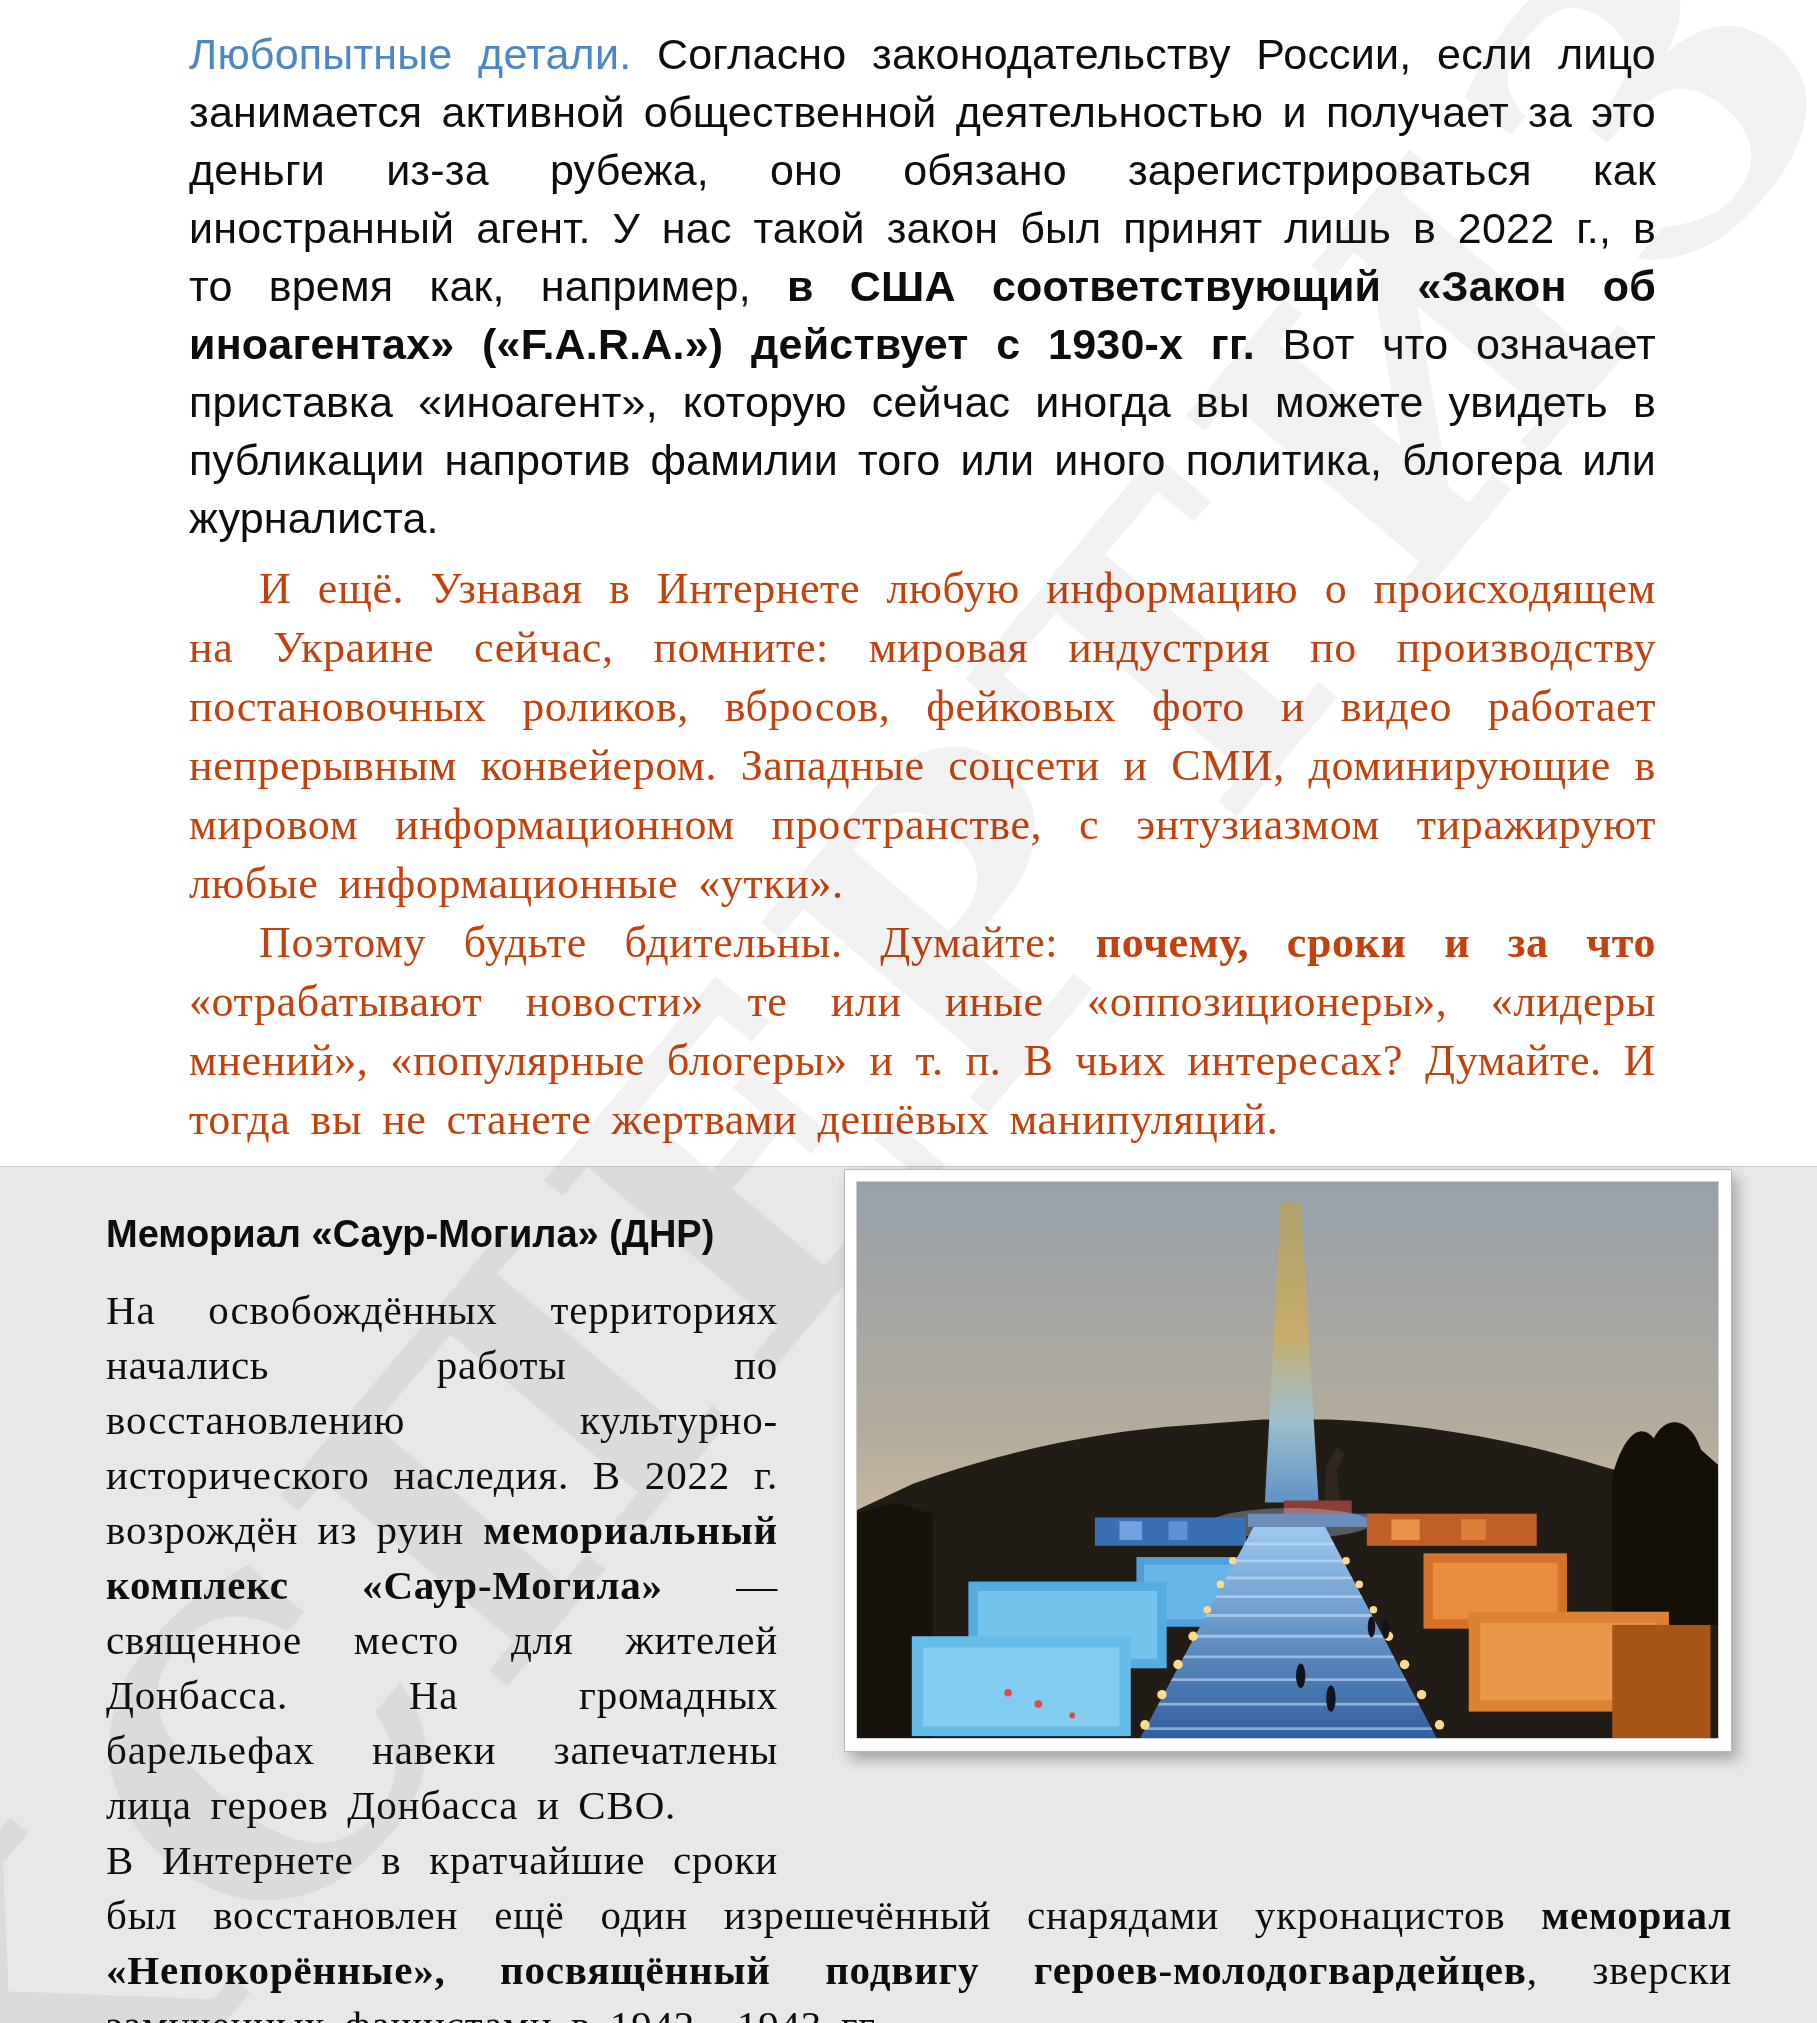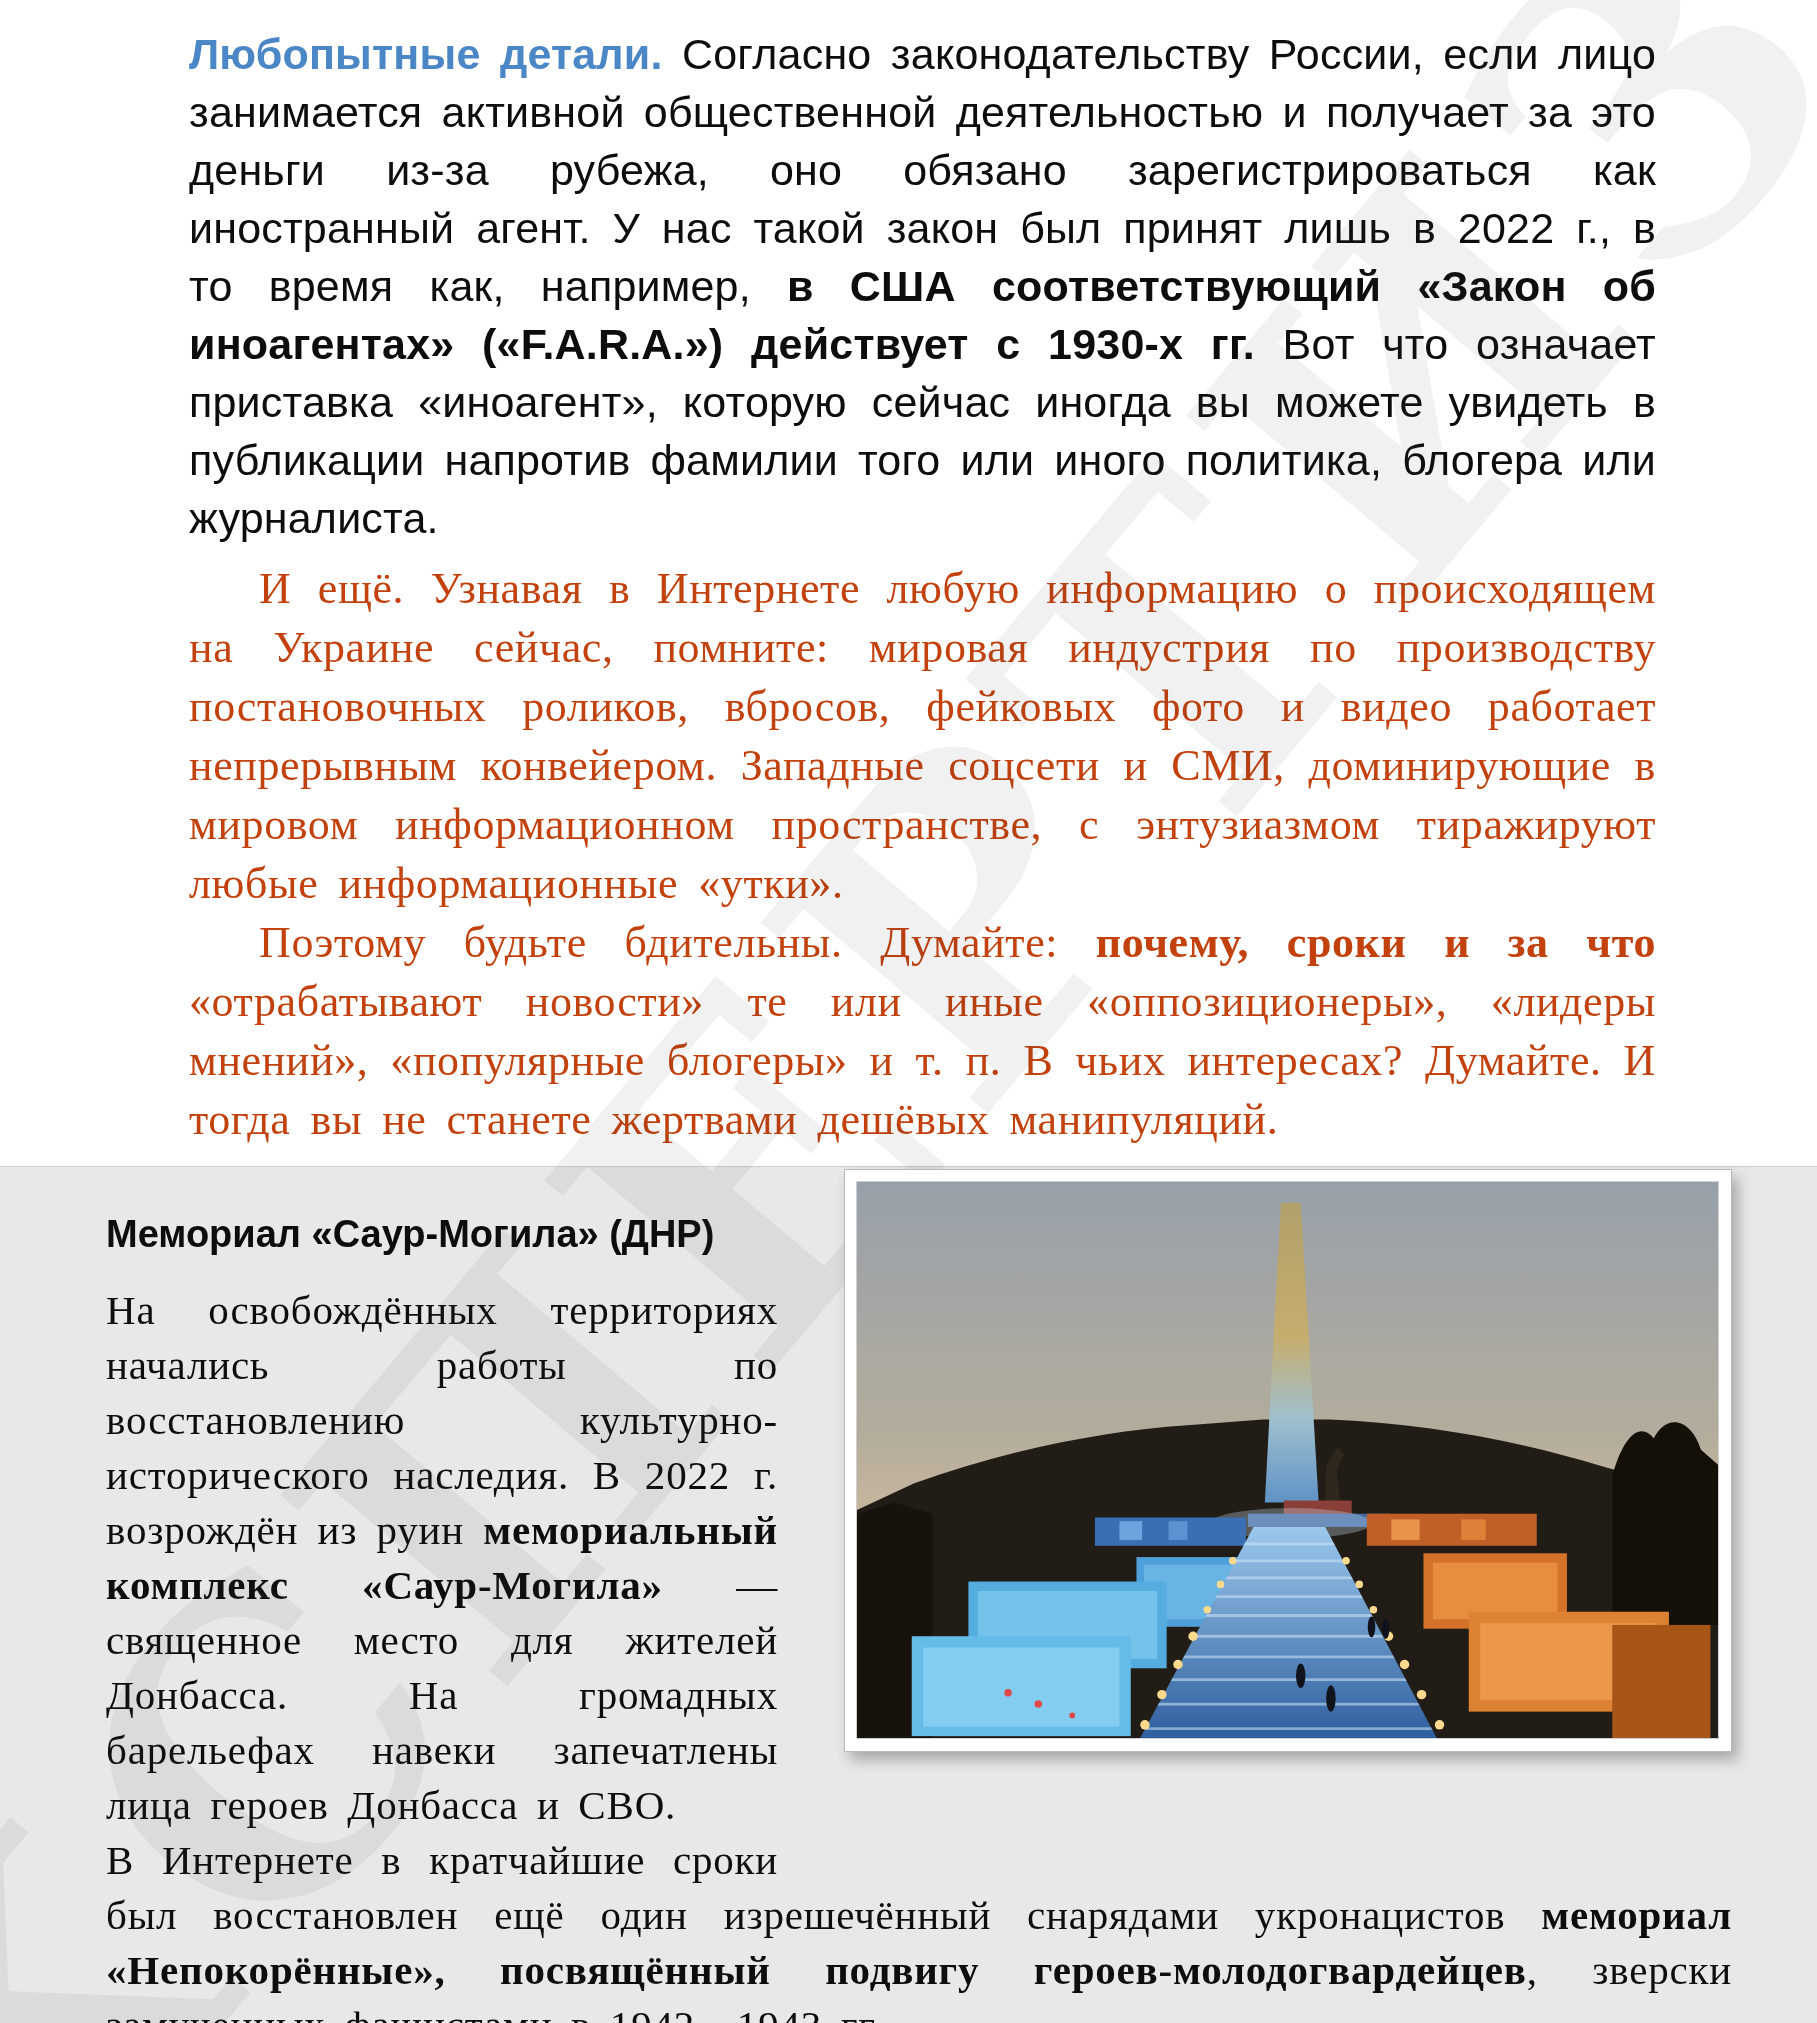--- a/index.html
+++ b/index.html
@@ -32,21 +32,21 @@
     color:#0d0d0d;
   }
   .serif-p {
     font-family:"Liberation Serif", serif;
     font-size:44px; line-height:59px;
     letter-spacing:0.6px; word-spacing:8.5px;
     color:#c2410c;
   }
   .indent { text-indent:70px; }
   .mt { margin-top:12.3px; }
-  .lead { color:#4b87c7; font-weight:700; }
+  .lead { color:#4b87c7; font-weight:400; }
   .b { font-weight:700; }
   
   .bullet-row {
     display:flex; align-items:flex-start;
     margin-top:9.5px; margin-left:-9.5px;
   }
   .dot {
     width:22px; height:32px; border-radius:50%;
     background:#c5504c; flex:0 0 auto; margin-top:7.6px;
   }

